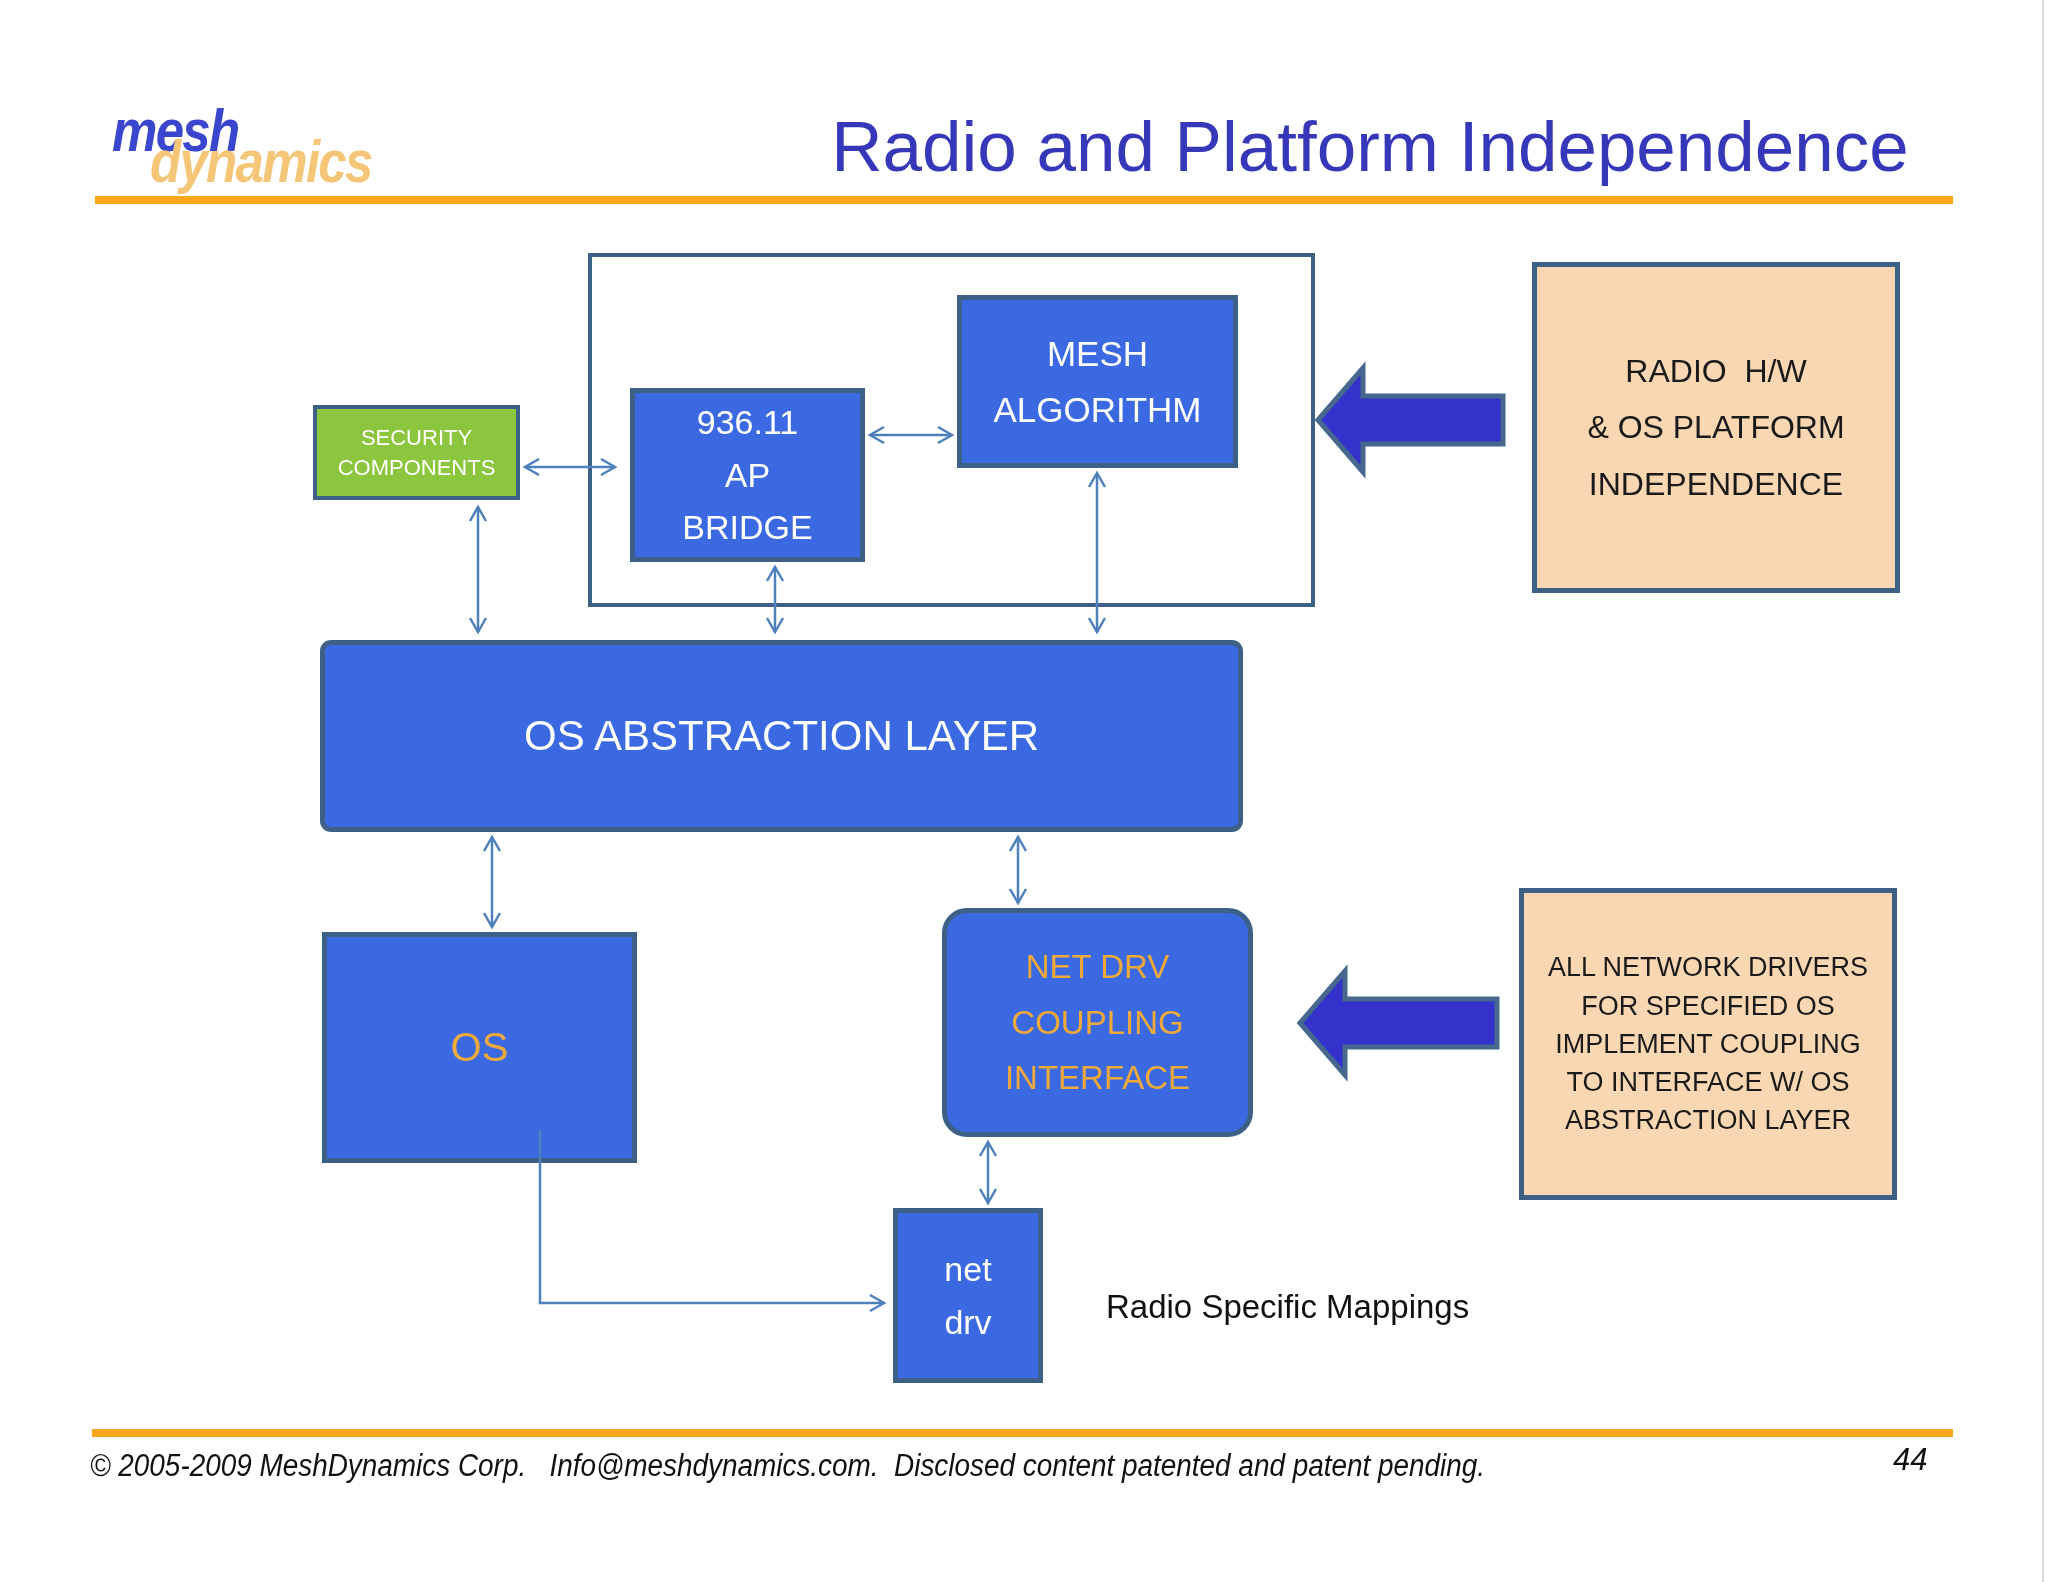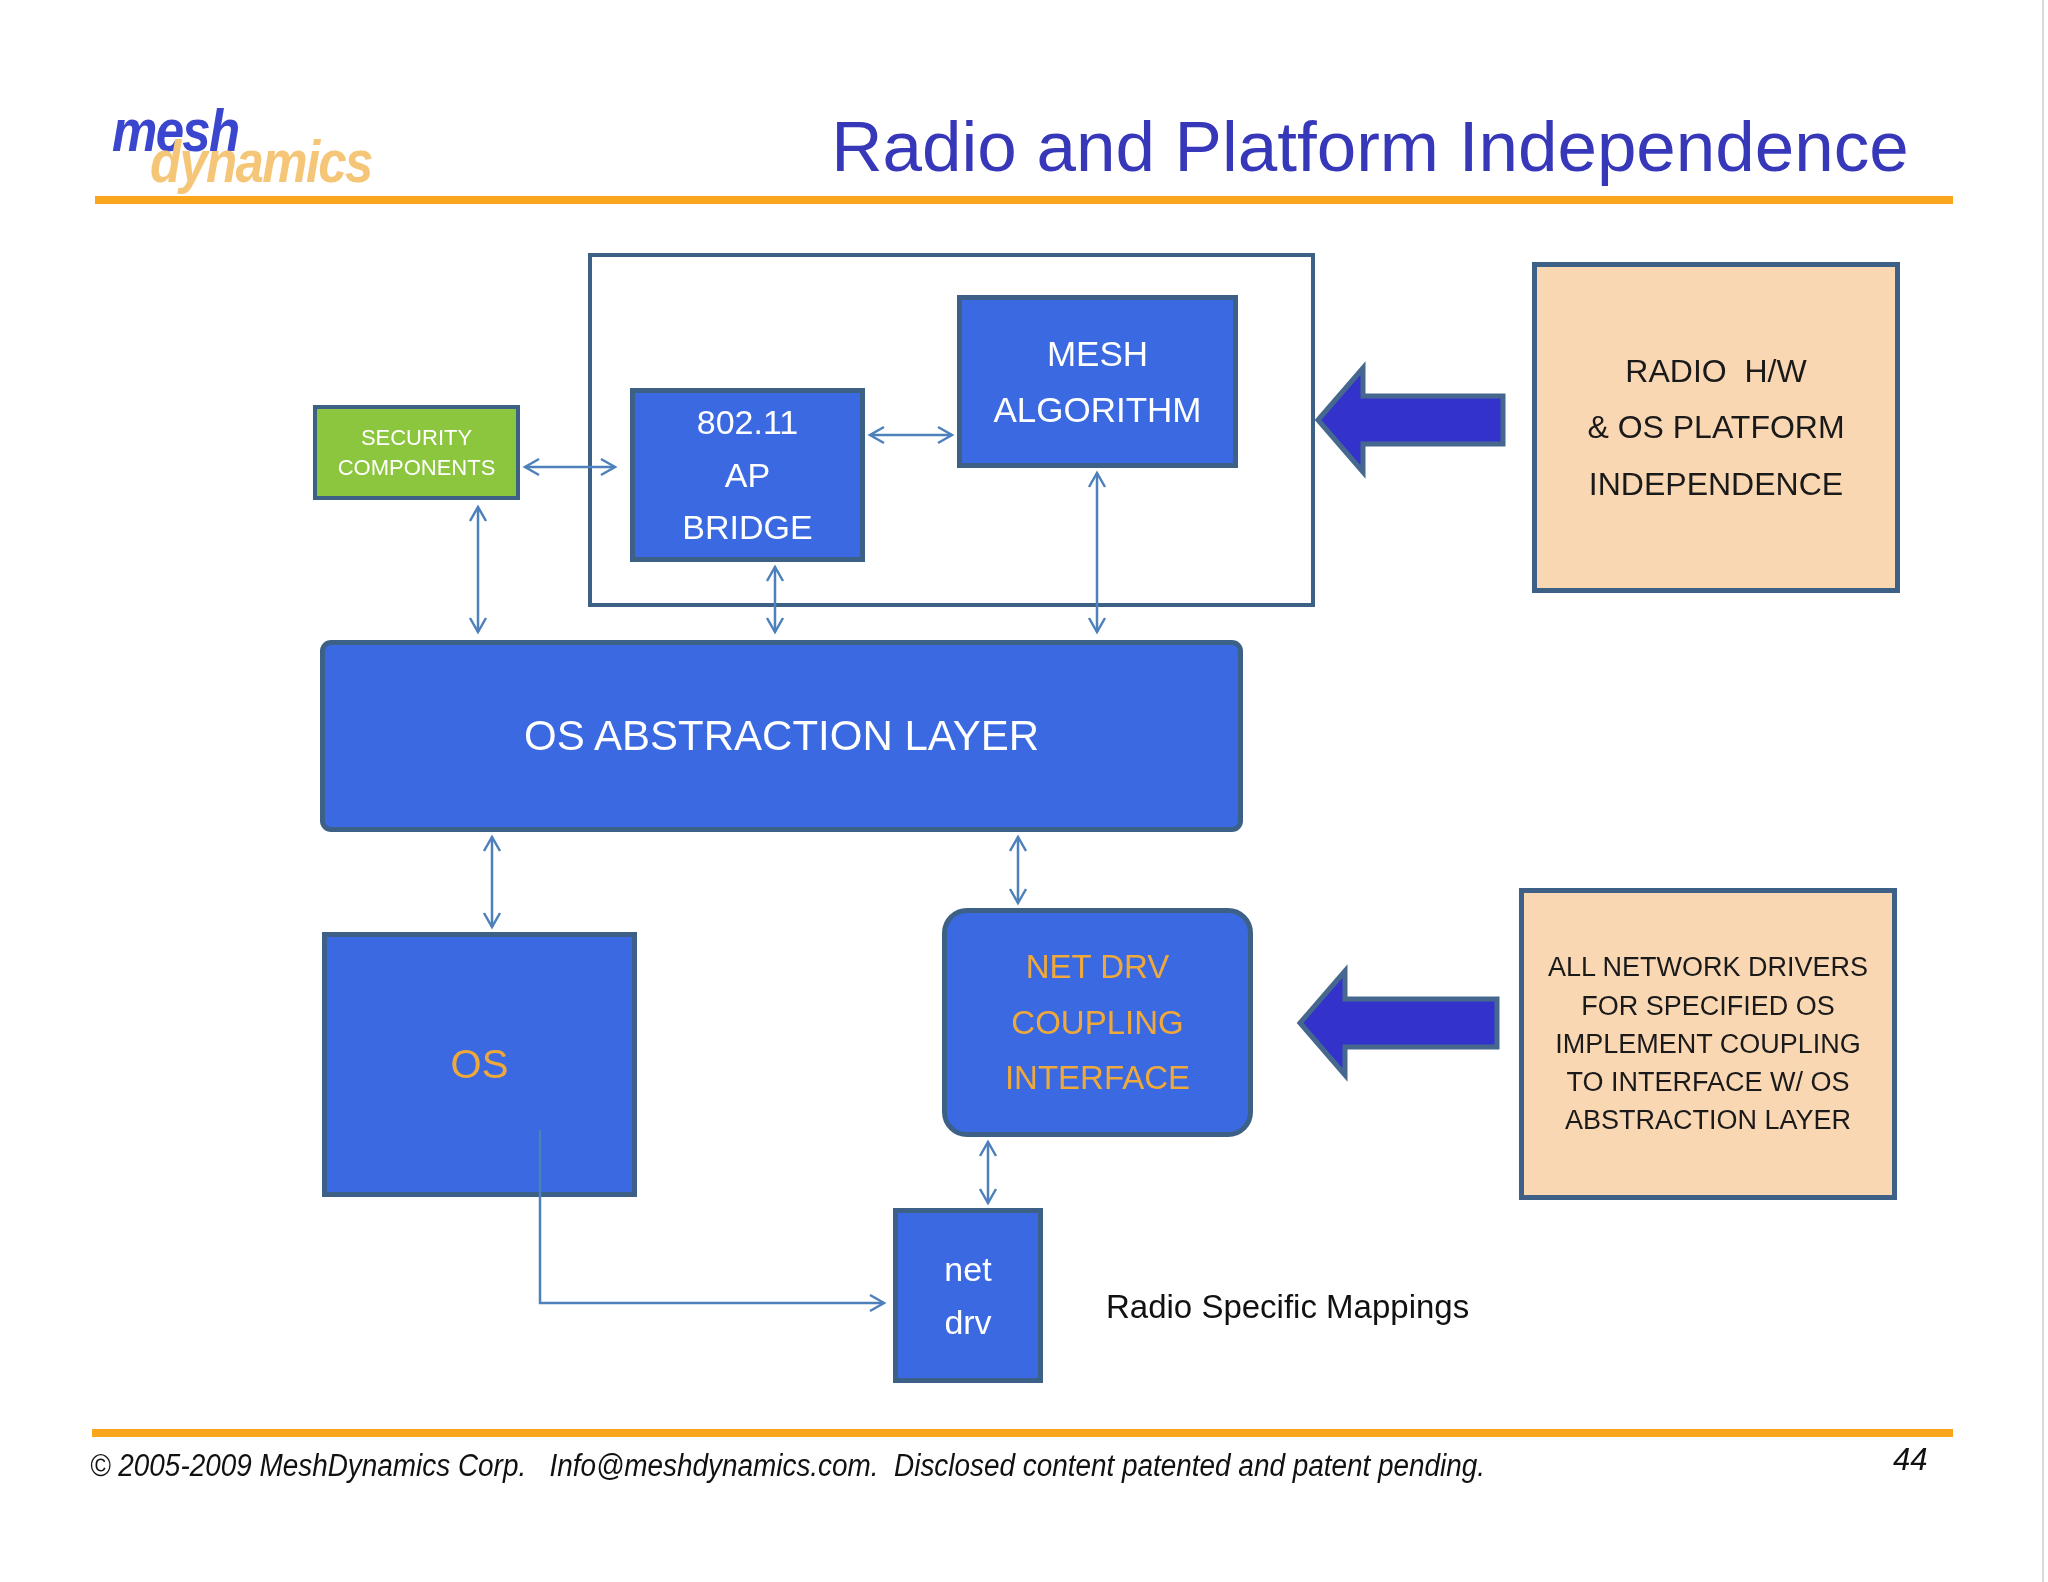--- a/index.html
+++ b/index.html
@@ -31,21 +31,21 @@
   .shape .line{display:block; white-space:pre;}
   .blue-box{background:var(--box-blue); color:#ffffff;}
   .green-box{background:var(--box-green); color:#ffffff;}
   .peach-box{background:var(--peach); color:var(--text-dark);}
   .gold{color:var(--gold-text);}
   #container-box{left:588px; top:253px; width:727px; height:354px; border-width:4px; background:transparent; z-index:1;}
   #security-box{left:313px; top:405px; width:207px; height:95px; font-size:22px; line-height:1.32; border-width:4px;}
   #ap-box{left:630px; top:388px; width:235px; height:174px; font-size:34px; line-height:1.55;}
   #mesh-box{left:957px; top:295px; width:281px; height:173px; font-size:35px; line-height:1.6;}
   #osal-box{left:320px; top:640px; width:923px; height:192px; font-size:42px;border-radius:11px;}
-  #os-box{left:322px; top:932px; width:315px; height:265px; font-size:40px;}
+  #os-box{left:322px; top:932px; width:315px; height:231px; font-size:40px;}
   #netdrvc-box{left:942px; top:908px; width:311px; height:229px; font-size:33px; line-height:1.68;border-radius:25px;}
   #netdrv-box{left:893px; top:1208px; width:150px; height:175px; font-size:34px; line-height:1.55;}
   #radio-hw-box{left:1532px; top:262px; width:368px; height:331px; font-size:32px; line-height:1.58;gap:6px;}
   #drivers-box{left:1519px; top:888px; width:378px; height:312px; font-size:27px; line-height:1.42;}
   
   #mappings-caption{left:1106px; top:1288px; font-size:33px; color:#111111;}
   #footer-text{left:90px; top:1448px; font-size:31px; font-style:italic; color:#111111;
     white-space:pre; transform:scaleX(.9); transform-origin:left top;}
   #page-number{left:1893px; top:1442px; font-size:31px; font-style:italic; color:#111111;}
   #right-edge-line{left:2042px; top:0; width:2px; height:1582px; background:#D9D9D9;}
@@ -66,21 +66,21 @@
   <div class="abs orange-rule" id="title-rule"></div>
 
   <div class="shape" id="container-box"></div>
 
   <div class="shape green-box" id="security-box">
     <span class="line">SECURITY</span>
     <span class="line">COMPONENTS</span>
   </div>
 
   <div class="shape blue-box" id="ap-box">
-    <span class="line">802.11</span>
+    <span class="line">936.11</span>
     <span class="line">AP</span>
     <span class="line">BRIDGE</span>
   </div>
 
   <div class="shape blue-box" id="mesh-box">
     <span class="line">MESH</span>
     <span class="line">ALGORITHM</span>
   </div>
 
   <div class="shape blue-box" id="osal-box">

